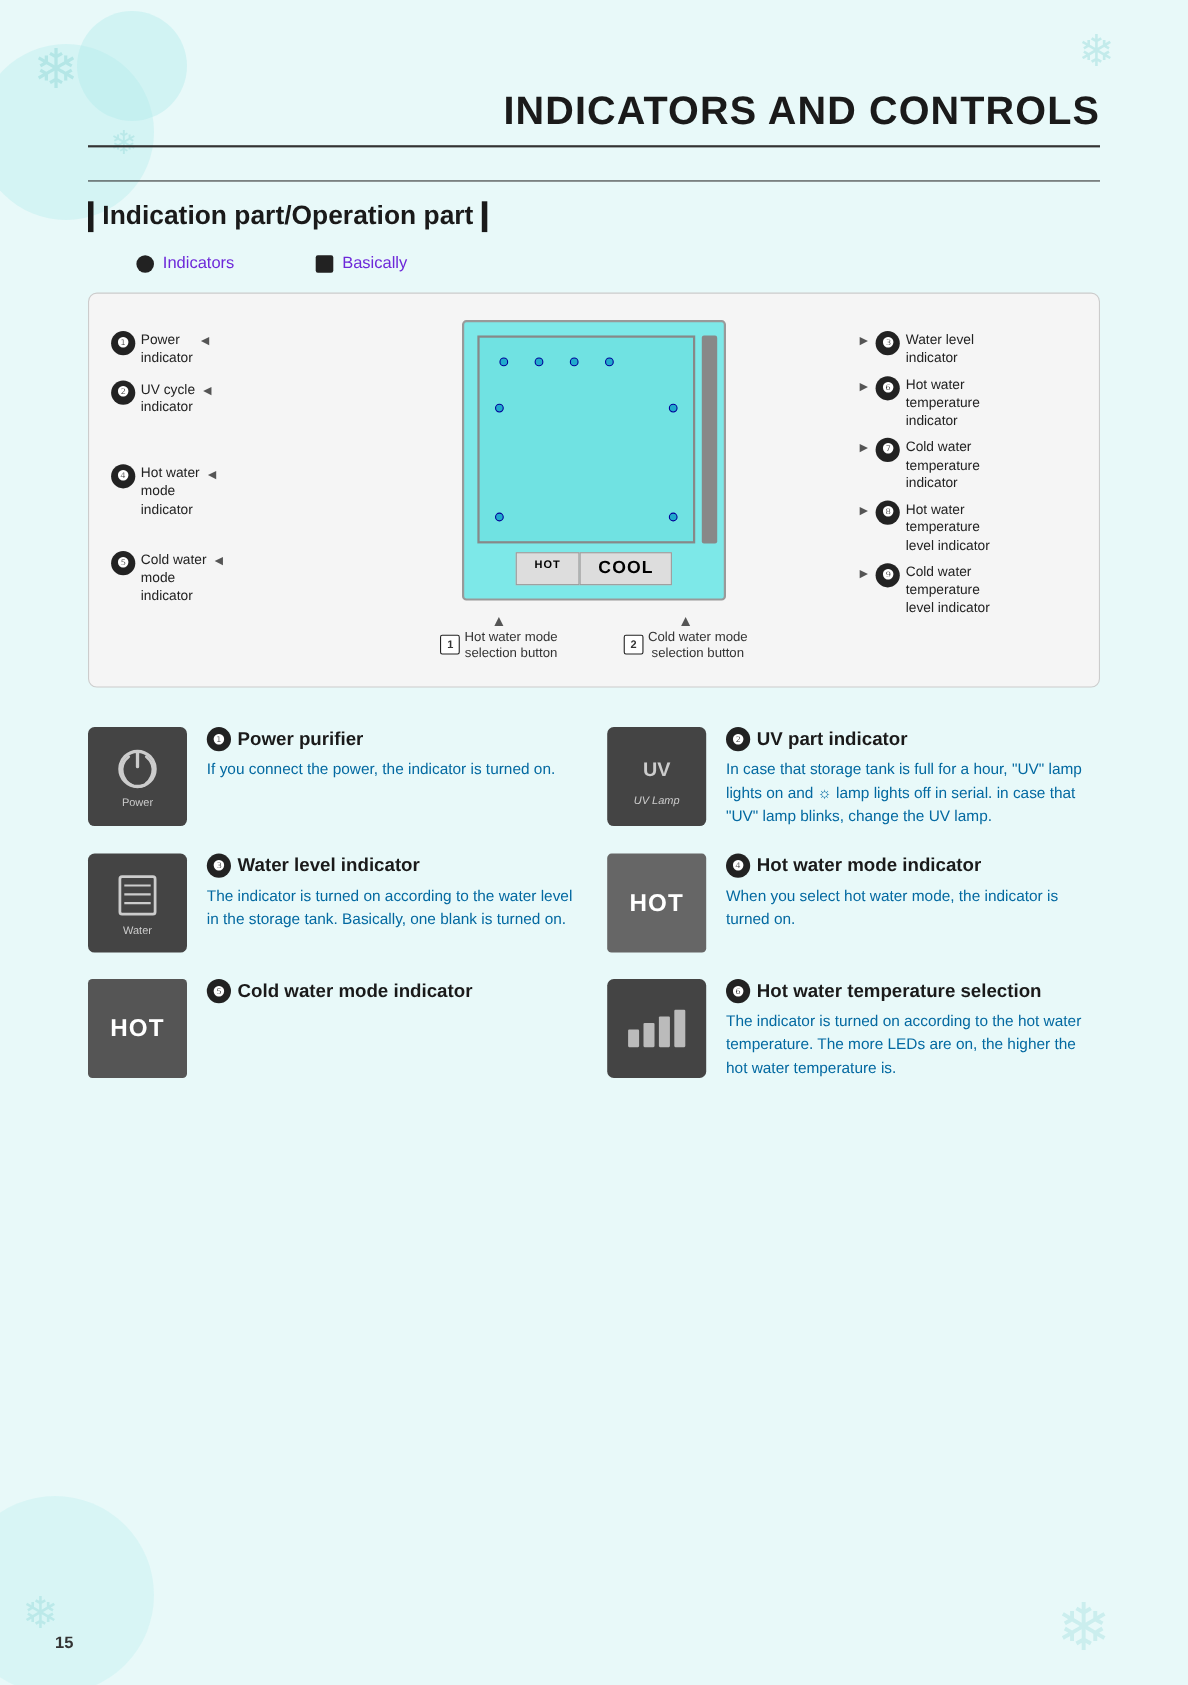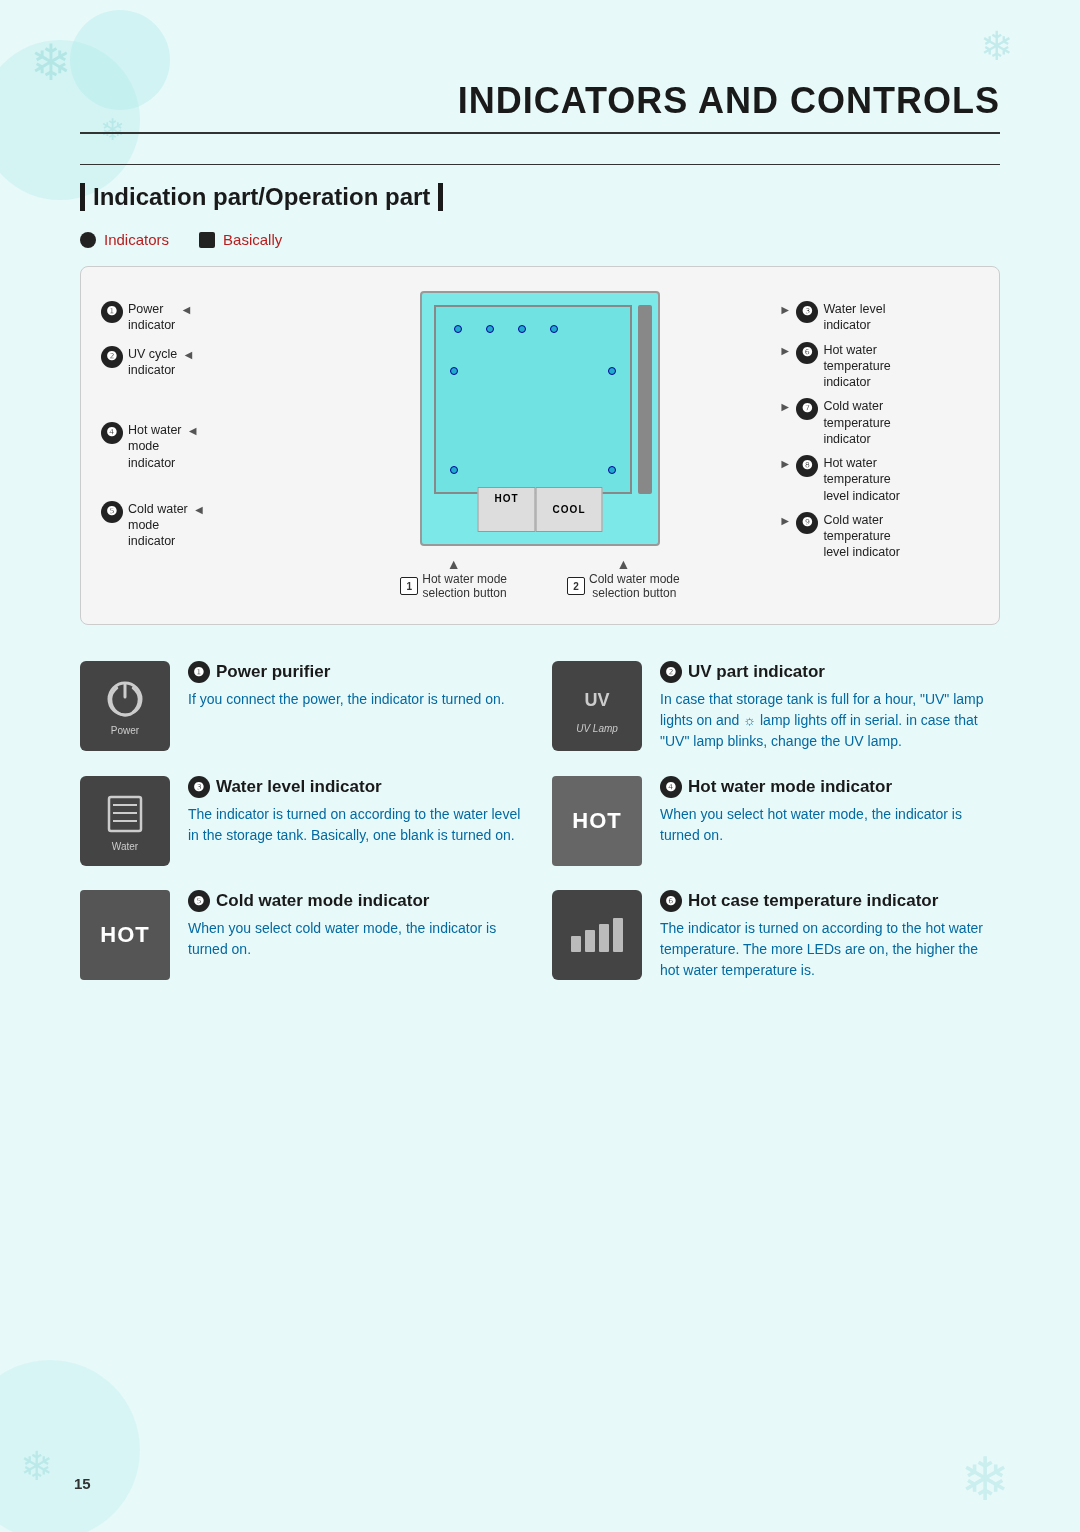--- a/index.html
+++ b/index.html
@@ -61,21 +61,22 @@
       display: flex;
       align-items: center;
       gap: 30px;
       margin-bottom: 18px;
     }
     .legend-item {
       display: flex;
       align-items: center;
       gap: 8px;
       font-size: 15px;
-      color: #b91c1c;
+      color: #6d28d9;
+      margin-left: 44px;
     }
     .legend-dot-circle {
       width: 16px; height: 16px;
       background: #222;
       border-radius: 50%;
     }
     .legend-dot-square {
       width: 16px; height: 16px;
       background: #222;
       border-radius: 2px;
@@ -164,26 +165,25 @@
       width: 90px;
       height: 90px;
       display: flex;
       align-items: center;
       justify-content: center;
     }
 
     
     .page-num {
       position: absolute;
-      bottom: 40px;
+      bottom: 30px;
       left: 50px;
       font-size: 15px;
       font-weight: bold;
       color: #333;
-      margin-left: 24px;
     }
 
     
     .diag-wrap {
       display: flex;
       align-items: flex-start;
       width: 100%;
     }
 
     .left-labels {
@@ -318,21 +318,21 @@
               <div style="position:absolute; top:60px; left:14px; width:8px; height:8px; background:#20aacc; border-radius:50%; border:1px solid #009;"></div>
               <div style="position:absolute; top:60px; right:14px; width:8px; height:8px; background:#20aacc; border-radius:50%; border:1px solid #009;"></div>
               <div style="position:absolute; bottom:18px; left:14px; width:8px; height:8px; background:#20aacc; border-radius:50%; border:1px solid #009;"></div>
               <div style="position:absolute; bottom:18px; right:14px; width:8px; height:8px; background:#20aacc; border-radius:50%; border:1px solid #009;"></div>
             </div>
 
             <div style="position:absolute; top:12px; right:6px; bottom:50px; width:14px; background:#888; border-radius:2px;"></div>
 
             <div style="position:absolute; bottom:12px; left:50%; transform:translateX(-50%); display:flex;">
               <div style="background:#ddd; border:1px solid #999; padding:5px 16px; font-size:10px; font-weight:bold; letter-spacing:1px;">HOT</div>
-              <div style="background:#ddd; border:1px solid #999; padding:16px 16px; font-size:10px; font-weight:bold; letter-spacing:1px;">COOL</div>
+              <div style="background:#ddd; border:1px solid #999; padding:5px 16px; font-size:16px; font-weight:bold; letter-spacing:1px;">COOL</div>
             </div>
           </div>
         </div>
 
         <div style="display:flex; gap:60px; margin-top:10px; padding:0 20px;">
           <div style="display:flex; flex-direction:column; align-items:center; font-size:12px; color:#333; text-align:center;">
             <div style="font-size:14px; color:#555;">▲</div>
             <div style="display:flex; align-items:center; gap:4px;">
               <span style="width:18px; height:18px; background:#fff; border:1.5px solid #222; border-radius:2px; font-size:10px; font-weight:bold; display:inline-flex; align-items:center; justify-content:center;">1</span>
               <span>Hot water mode<br>selection button</span>
@@ -449,38 +449,37 @@
 
     <div class="card">
       <div class="hot-label-icon" style="background:#555;">
         <span style="font-size:22px; font-weight:900; letter-spacing:1px;">HOT</span>
       </div>
       <div class="card-content">
         <div class="card-title">
           <span class="num-badge">❺</span>
           <span>Cold water mode indicator</span>
         </div>
-        <div class="card-text">When you select cold water mode, the indicator is turned on.</div>
       </div>
     </div>
 
     <div class="card">
       <div class="card-icon">
 
         <div style="display:flex; gap:4px; align-items:flex-end; padding:10px;">
           <div style="width:10px; height:16px; background:#bbb; border-radius:1px;"></div>
           <div style="width:10px; height:22px; background:#bbb; border-radius:1px;"></div>
           <div style="width:10px; height:28px; background:#bbb; border-radius:1px;"></div>
           <div style="width:10px; height:34px; background:#bbb; border-radius:1px;"></div>
         </div>
       </div>
       <div class="card-content">
         <div class="card-title">
           <span class="num-badge">❻</span>
-          <span>Hot case temperature indicator</span>
+          <span>Hot water temperature selection</span>
         </div>
         <div class="card-text">The indicator is turned on according to the hot water temperature. The more LEDs are on, the higher the hot water temperature is.</div>
       </div>
     </div>
 
   </div>
 </div>
 
 <div class="page-num">15</div>
 

